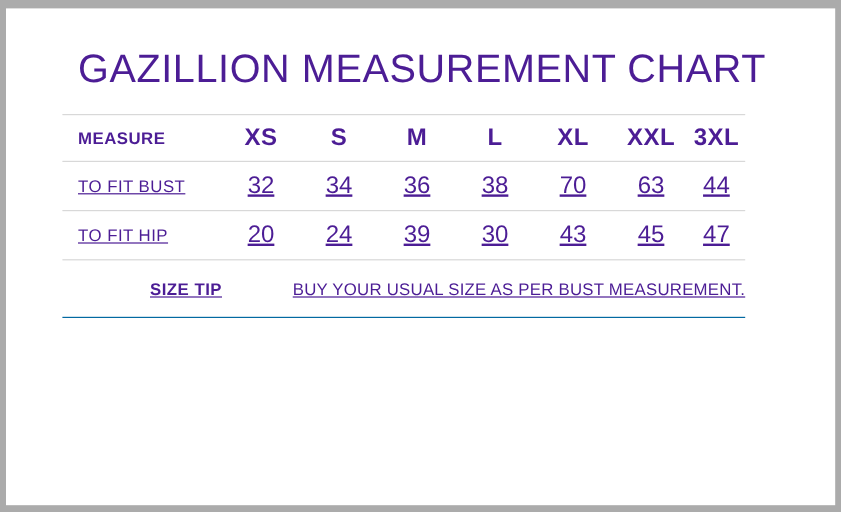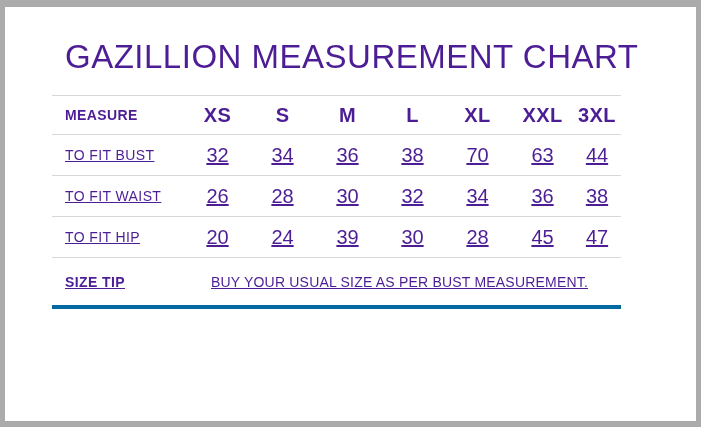--- a/index.html
+++ b/index.html
@@ -71,21 +71,22 @@
     font-size: 14px;
     letter-spacing: 0.4px;
     padding-left: 13px;
   }
   table.size-chart .last-col {
     text-align: center;
     padding-right: 2px;
   }
   table.size-chart tr.size-tip-row td {
     height: 47px;
-    border-bottom: 4px solid #0369a1;
+    border-bottom: 1px solid #0369a1;
+    text-align: right;
   }
   table.size-chart tr.size-tip-row .label-col {
     font-weight: bold;
   }
   table.size-chart .tip-cell {
     text-align: left;
     font-size: 14px;
     letter-spacing: 0.2px;
     padding-left: 26px;
     white-space: nowrap;
@@ -127,36 +128,26 @@
           <td class="label-col">TO FIT BUST</td>
           <td>32</td>
           <td>34</td>
           <td>36</td>
           <td>38</td>
           <td>70</td>
           <td>63</td>
           <td class="last-col">44</td>
         </tr>
         <tr>
-          <td class="label-col">TO FIT WAIST</td>
-          <td>26</td>
-          <td>28</td>
-          <td>30</td>
-          <td>32</td>
-          <td>34</td>
-          <td>36</td>
-          <td class="last-col">38</td>
-        </tr>
-        <tr>
           <td class="label-col">TO FIT HIP</td>
           <td>20</td>
           <td>24</td>
           <td>39</td>
           <td>30</td>
-          <td>28</td>
+          <td>43</td>
           <td>45</td>
           <td class="last-col">47</td>
         </tr>
         <tr class="size-tip-row">
           <td class="label-col">SIZE TIP</td>
           <td class="tip-cell" colspan="7">BUY YOUR USUAL SIZE AS PER BUST MEASUREMENT.</td>
         </tr>
       </tbody>
     </table>
 

